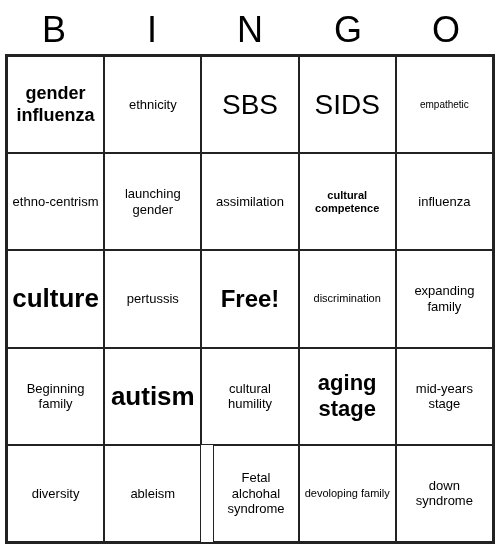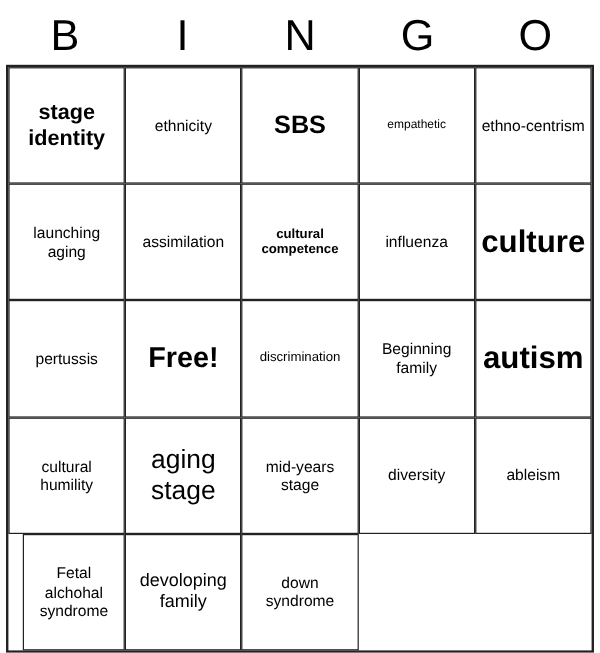--- a/index.html
+++ b/index.html
@@ -43,64 +43,66 @@
       text-align: center;
       padding: 4px 3px;
       font-size: 13px;
       line-height: 1.2;
     }
     .bingo-cell.large-text {
       font-size: 26px;
       font-weight: bold;
     }
     .bingo-cell.xl-text {
-      font-size: 21px;
-      font-weight: bold;
+      font-size: 28px;
+      font-weight: normal;
     }
     .bingo-cell.free {
       font-size: 24px;
       font-weight: bold;
     }
     .bingo-cell.medium-text {
       font-size: 18px;
       font-weight: bold;
     }
     .bingo-cell.aging-text {
       font-size: 22px;
-      font-weight: normal;
+      font-weight: bold;
     }
   </style>
 </head>
 <body>
 
 <div class="bingo-header">
 <div class="bingo-header-cell">B</div>
     <div class="bingo-header-cell">I</div>
     <div class="bingo-header-cell">N</div>
     <div class="bingo-header-cell">G</div>
     <div class="bingo-header-cell">O</div>
   </div>
 
 <div class="bingo-grid">
-<div class="bingo-cell medium-text">stage identity</div>
+<div class="bingo-cell medium-text">gender influenza</div>
     <div class="bingo-cell ">ethnicity</div>
     <div class="bingo-cell xl-text">SBS</div>
+    <div class="bingo-cell xl-text">SIDS</div>
     <div class="bingo-cell " style="font-size: 10px;">empathetic</div>
     <div class="bingo-cell ">ethno-centrism</div>
-    <div class="bingo-cell ">launching aging</div>
+    <div class="bingo-cell ">launching gender</div>
     <div class="bingo-cell ">assimilation</div>
     <div class="bingo-cell " style="font-size: 11px; font-weight: bold;">cultural competence</div>
     <div class="bingo-cell ">influenza</div>
     <div class="bingo-cell large-text">culture</div>
     <div class="bingo-cell ">pertussis</div>
     <div class="bingo-cell free">Free!</div>
     <div class="bingo-cell " style="font-size: 11px;">discrimination</div>
+    <div class="bingo-cell ">expanding family</div>
     <div class="bingo-cell ">Beginning family</div>
     <div class="bingo-cell large-text">autism</div>
     <div class="bingo-cell ">cultural humility</div>
     <div class="bingo-cell aging-text">aging stage</div>
     <div class="bingo-cell ">mid-years stage</div>
     <div class="bingo-cell ">diversity</div>
     <div class="bingo-cell ">ableism</div>
     <div class="bingo-cell " style="font-size: 13px; margin-left: 12px;">Fetal alchohal syndrome</div>
-    <div class="bingo-cell " style="font-size: 15px;">devoloping family</div>
+    <div class="bingo-cell " style="font-size: 11px;">devoloping family</div>
     <div class="bingo-cell ">down syndrome</div>
   </div>
 
 </body></html>

